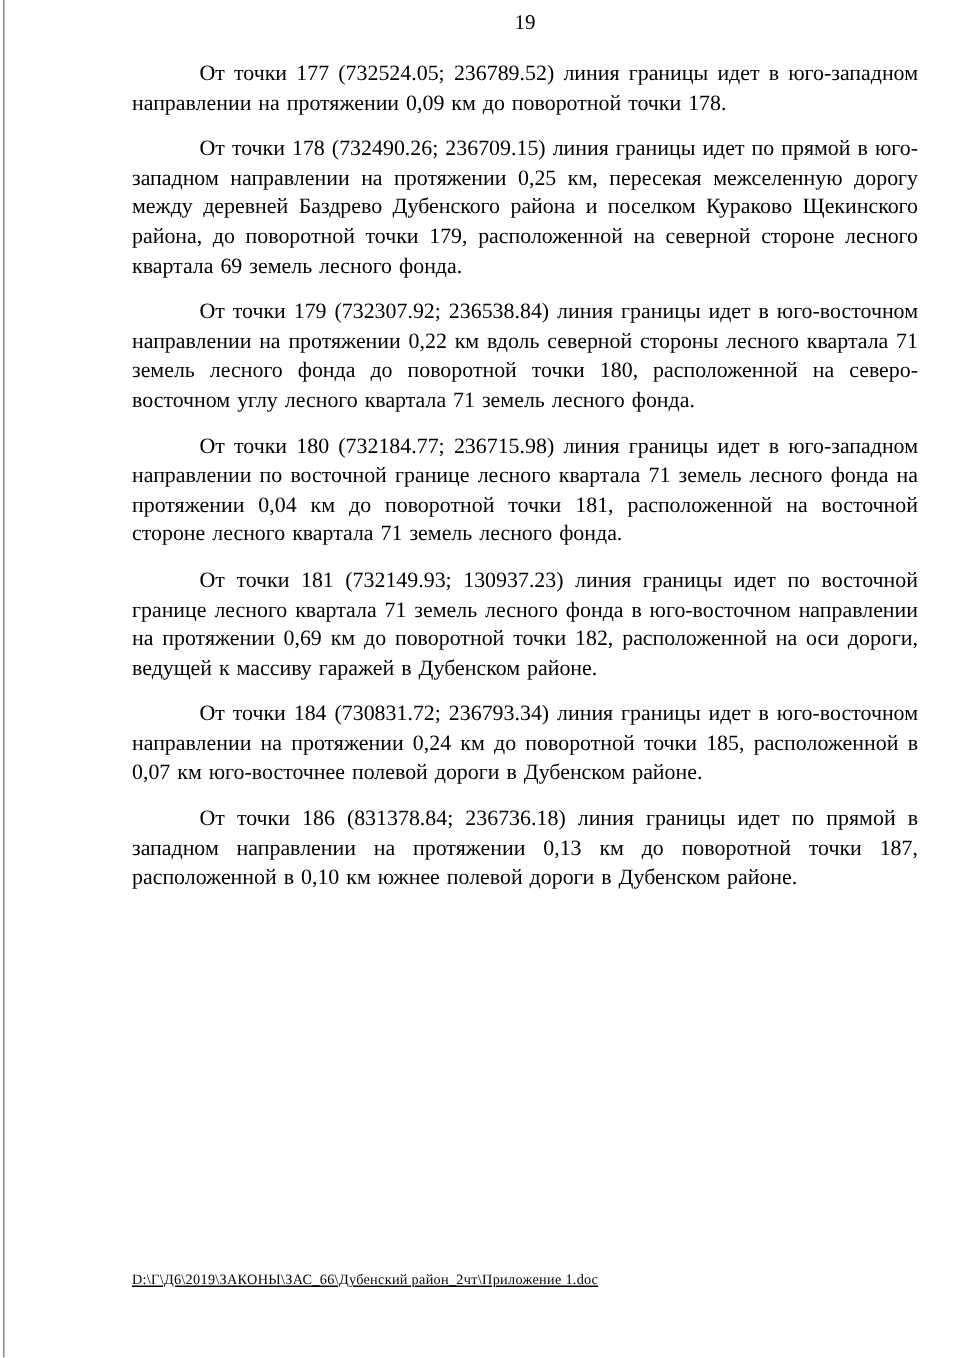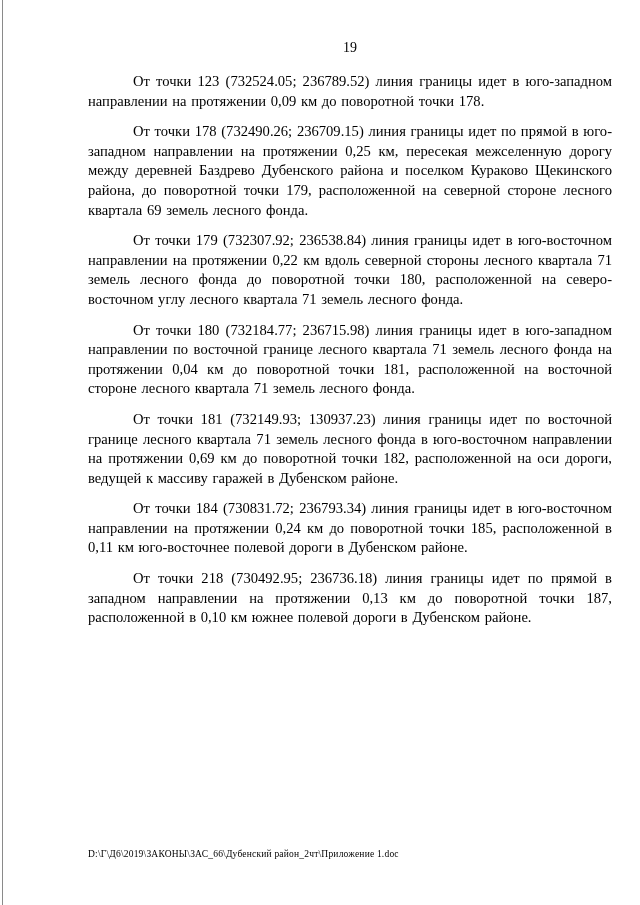--- a/index.html
+++ b/index.html
@@ -22,57 +22,58 @@
     width: 1px;
     height: 905px;
     background: #8a8a8a;
   }
   .page {
     position: absolute;
     top: 0;
     left: 0;
     right: 0;
     bottom: 0;
-    padding: 40px 28px 0 88px;
+    padding: 8px 28px 0 88px;
     box-sizing: border-box;
   }
   .page-number {
     text-align: center;
     font-size: 14px;
     margin-bottom: 16px;
   }
   .content p.para {
     font-size: 14.6px;
     line-height: 19.6px;
     text-align: justify;
     text-indent: 45px;
     margin: 0 0 11px 0;
     word-spacing: 1px;
   }
   .footer {
     position: absolute;
     left: 88px;
     top: 849px;
     font-size: 9.5px;
+    text-decoration: underline;
     letter-spacing: 0.2px;
     white-space: nowrap;
   }
 </style>
 </head>
 <body>
 
 <div class="scan-edge"></div>
 
 <div class="page">
   <div class="page-number">19</div>
 
   <div class="content">
-    <p class="para">От точки 123 (732524.05; 236789.52) линия границы идет в юго-западном направлении на протяжении 0,09 км до поворотной точки 178.</p>
+    <p class="para">От точки 177 (732524.05; 236789.52) линия границы идет в юго-западном направлении на протяжении 0,09 км до поворотной точки 178.</p>
     <p class="para">От точки 178 (732490.26; 236709.15) линия границы идет по прямой в юго-западном направлении на протяжении 0,25 км, пересекая межселенную дорогу между деревней Баздрево Дубенского района и поселком Кураково Щекинского района, до поворотной точки 179, расположенной на северной стороне лесного квартала 69 земель лесного фонда.</p>
     <p class="para">От точки 179 (732307.92; 236538.84) линия границы идет в юго-восточном направлении на протяжении 0,22 км вдоль северной стороны лесного квартала 71 земель лесного фонда до поворотной точки 180, расположенной на северо-восточном углу лесного квартала 71 земель лесного фонда.</p>
     <p class="para">От точки 180 (732184.77; 236715.98) линия границы идет в юго-западном направлении по восточной границе лесного квартала 71 земель лесного фонда на протяжении 0,04 км до поворотной точки 181, расположенной на восточной стороне лесного квартала 71 земель лесного фонда.</p>
     <p class="para">От точки 181 (732149.93; 130937.23) линия границы идет по восточной границе лесного квартала 71 земель лесного фонда в юго-восточном направлении на протяжении 0,69 км до поворотной точки 182, расположенной на оси дороги, ведущей к массиву гаражей в Дубенском районе.</p>
-    <p class="para">От точки 184 (730831.72; 236793.34) линия границы идет в юго-восточном направлении на протяжении 0,24 км до поворотной точки 185, расположенной в 0,11 км юго-восточнее полевой дороги в Дубенском районе.</p>
-    <p class="para">От точки 218 (730492.95; 236736.18) линия границы идет по прямой в западном направлении на протяжении 0,13 км до поворотной точки 187, расположенной в 0,10 км южнее полевой дороги в Дубенском районе.</p>
+    <p class="para">От точки 184 (730831.72; 236793.34) линия границы идет в юго-восточном направлении на протяжении 0,24 км до поворотной точки 185, расположенной в 0,07 км юго-восточнее полевой дороги в Дубенском районе.</p>
+    <p class="para">От точки 186 (831378.84; 236736.18) линия границы идет по прямой в западном направлении на протяжении 0,13 км до поворотной точки 187, расположенной в 0,10 км южнее полевой дороги в Дубенском районе.</p>
   </div>
 
   <div class="footer">D:\Г\Д6\2019\ЗАКОНЫ\ЗАС_66\Дубенский район_2чт\Приложение 1.doc</div>
 </div>
 
 </body></html>

